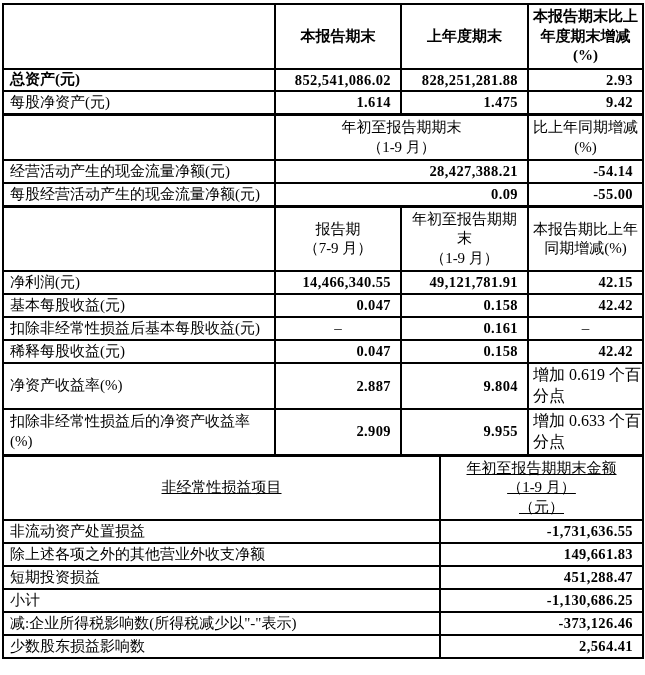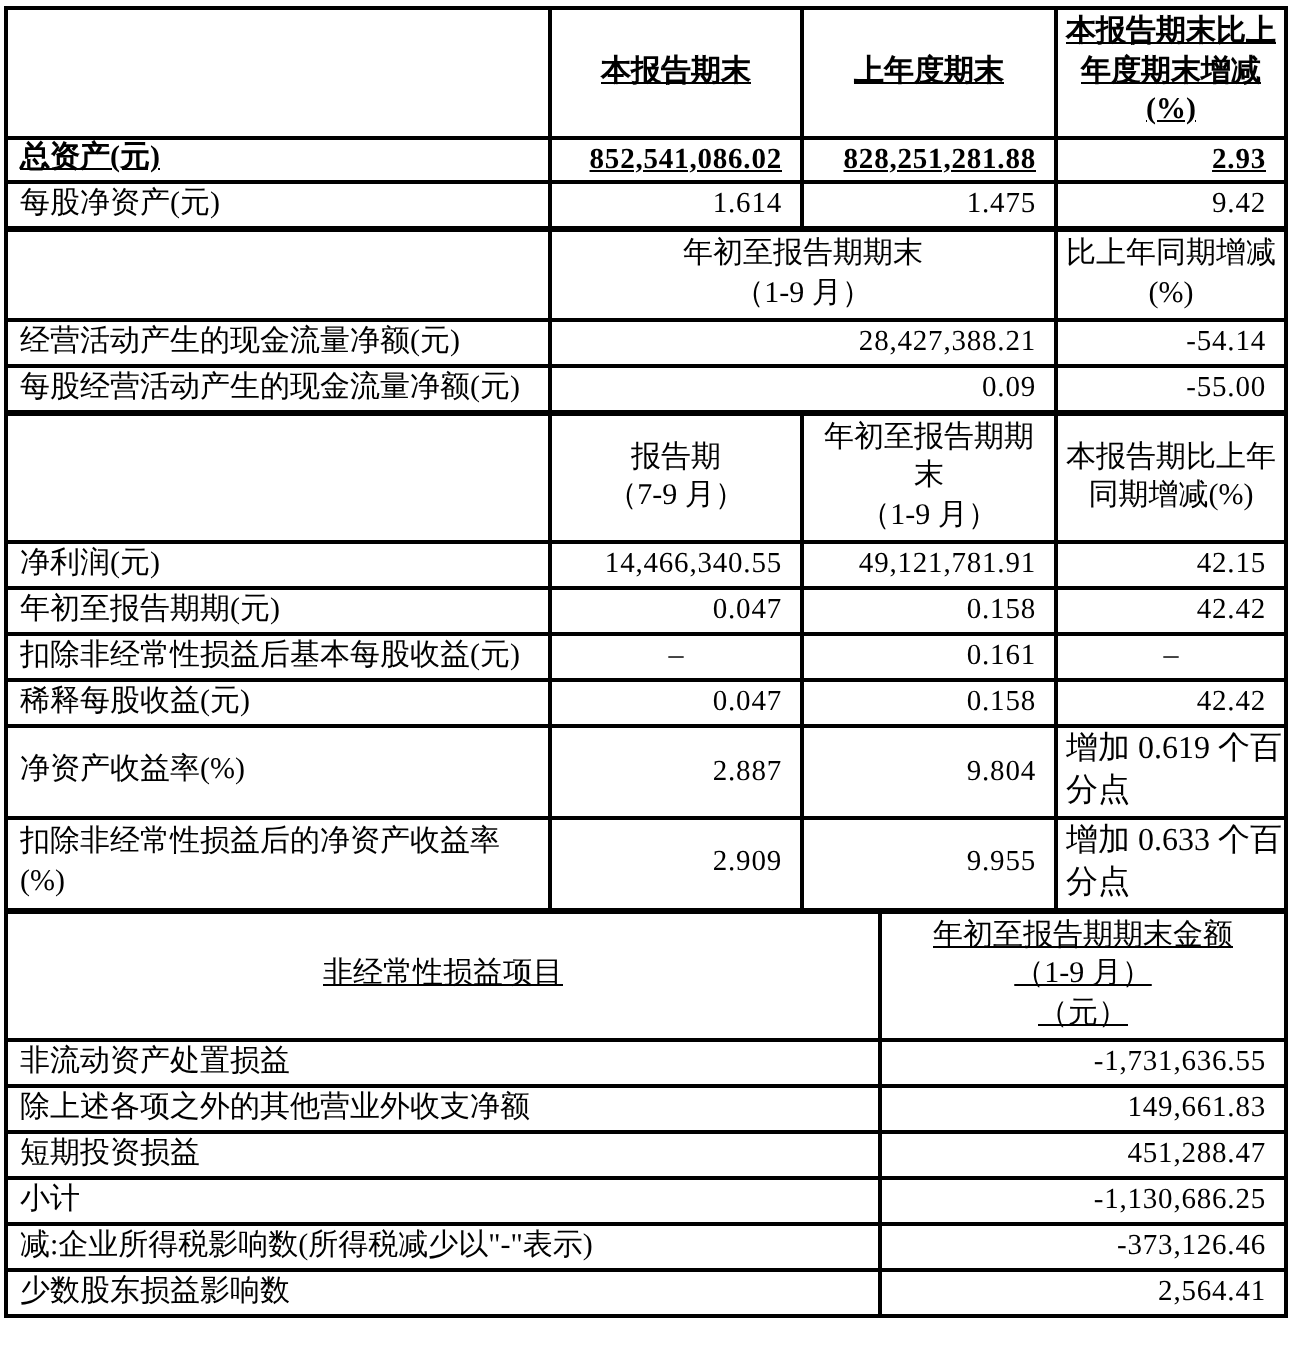--- a/index.html
+++ b/index.html
@@ -27,25 +27,25 @@
   
   .c1 { width: 272px; }
   .c2 { width: 126px; }
   .c3 { width: 127px; }
   .c4 { width: 115px; }
   
   .d1 { width: 437px; }
   .d2 { width: 203px; }
 
   .lbl { text-align: left; padding: 0 3px 0 6px; }
-  .num { text-align: right; padding-right: 9px; font-size: 14.5px; letter-spacing: 0.4px; }
+  .num { text-align: right; padding-right: 9px; font-size: 14.5px; letter-spacing: 0.4px; font-weight: bold; }
   .hdr { text-align: center; white-space: pre-line; padding: 2px 2px; }
   .note { text-align: left; white-space: pre-line; padding-left: 4px; font-size: 16px; }
   .dash { text-align: center; padding: 0; }
-  .b { font-weight: bold; text-decoration: underline; }
+  .b { font-weight: bold; }
 
   tr.h1  { height: 53px; }
   tr.r24 { height: 20px; }
   tr.h2  { height: 44px; }
   tr.h3  { height: 58px; }
   tr.r23 { height: 23px; }
   tr.r40 { height: 40px; }
   tr.h4  { height: 58px; }
 
   
@@ -114,21 +114,21 @@
       <td class="hdr">本报告期比上年
 同期增减(%)</td>
     </tr>
     <tr class="r23">
       <td class="lbl">净利润(元)</td>
       <td class="num">14,466,340.55</td>
       <td class="num">49,121,781.91</td>
       <td class="num">42.15</td>
     </tr>
     <tr class="r23">
-      <td class="lbl">年初至报告期期(元)</td>
+      <td class="lbl">基本每股收益(元)</td>
       <td class="num">0.047</td>
       <td class="num">0.158</td>
       <td class="num">42.42</td>
     </tr>
     <tr class="r23">
       <td class="lbl">扣除非经常性损益后基本每股收益(元)</td>
       <td class="dash">–</td>
       <td class="num">0.161</td>
       <td class="dash">–</td>
     </tr>

